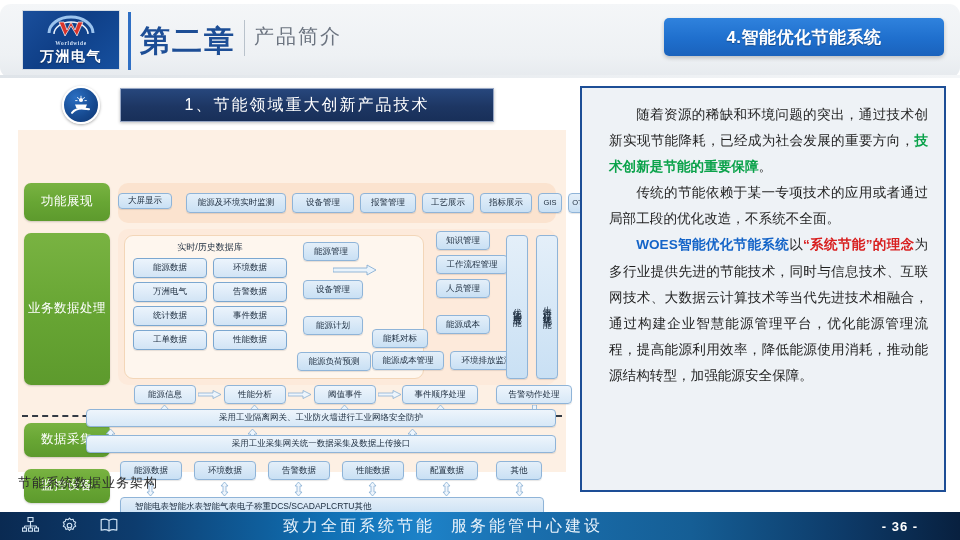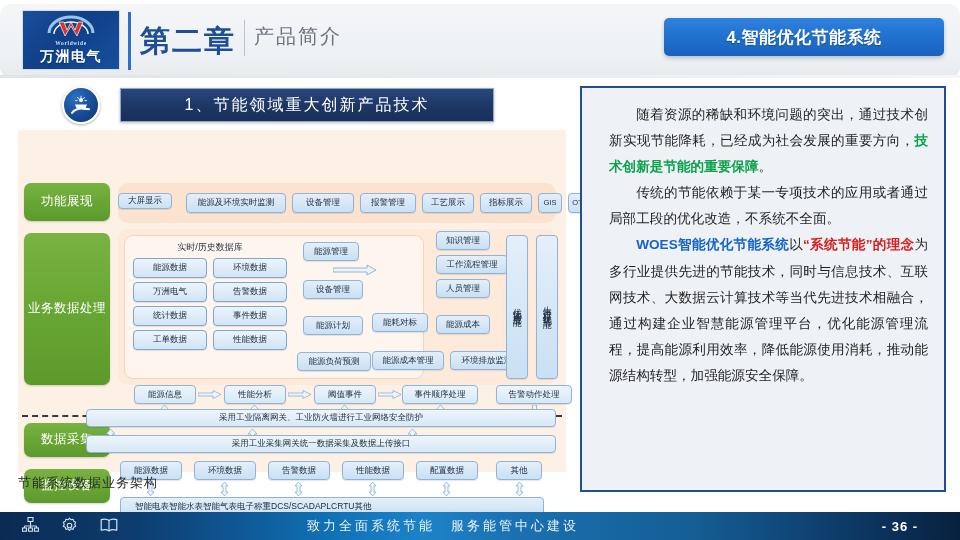--- a/index.html
+++ b/index.html
@@ -103,21 +103,21 @@
 
   
   .footer { position: absolute; left: 0; top: 512px; width: 960px; height: 28px;
             background: linear-gradient(to right,#0a2a52 0%,#0d3c6e 14%,#1070b4 34%,#1d82c8 44%,
                         #1a6fae 55%,#155e95 72%,#0d3a68 88%,#08203f 100%); }
   .ft-icons { position: absolute; left: 22px; top: 5px; display: flex; gap: 22px;
               align-items: center; }
   .ft-icons svg { display: block; }
   .ft-center { position: absolute; left: 0; top: 0; width: 886px; height: 28px;
                display: flex; align-items: center; justify-content: center; }
-  .ft-center span { color: #eaf3fb; font-size: 13px; letter-spacing: 3px; }
+  .ft-center span { color: #eaf3fb; font-size: 16px; letter-spacing: 3px; }
   .ft-gap { display: inline-block; width: 16px; }
   .ft-page { position: absolute; right: 0; top: 0; width: 120px; height: 28px;
              display: flex; align-items: center; justify-content: center; text-align: center; }
   .ft-page span { color: #ffffff; font-size: 13px; font-weight: bold; letter-spacing: 1px; }
 </style>
 </head>
 <body>
 
 <div class="slide">
 
@@ -202,21 +202,21 @@
           <div class="bx" style="left:172px;top:116px;width:74px;height:19px">能源负荷预测</div>
 
           <svg class="arrow-r" style="left:208px;top:28px;width:44px;height:12px" viewBox="0 0 44 12">
             <path d="M0 4 h34 v-3 l9 5 -9 5 v-3 H0 Z" fill="#eaf3fb" stroke="#7ba7d0" stroke-width="0.8"></path>
           </svg>
         </div>
 
         <div class="bx" style="left:318px;top:26px;width:72px;height:19px">工作流程管理</div>
         <div class="bx" style="left:318px;top:2px;width:54px;height:19px">知识管理</div>
         <div class="bx" style="left:318px;top:50px;width:54px;height:19px">人员管理</div>
-        <div class="bx" style="left:254px;top:84px;width:56px;height:19px">能耗对标</div>
+        <div class="bx" style="left:254px;top:100px;width:56px;height:19px">能耗对标</div>
         <div class="bx" style="left:318px;top:86px;width:54px;height:19px">能源成本</div>
         <div class="bx" style="left:254px;top:122px;width:72px;height:19px">能源成本管理</div>
         <div class="bx" style="left:332px;top:122px;width:74px;height:19px">环境排放监测</div>
 
       </div>
 
       <div class="bx vert" style="left:488px;top:58px;width:22px;height:144px">优化调度节能</div>
       <div class="bx vert" style="left:518px;top:58px;width:22px;height:144px">生产过程优化节能</div>
 
       <div class="bx light" style="left:116px;top:208px;width:62px;height:19px">能源信息</div>

